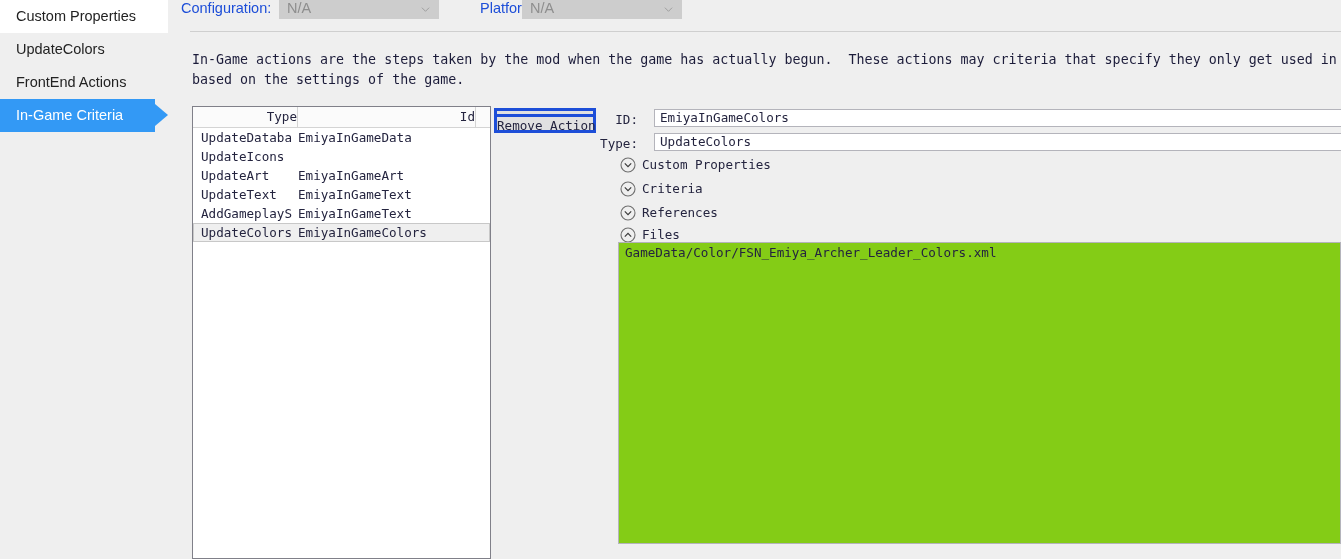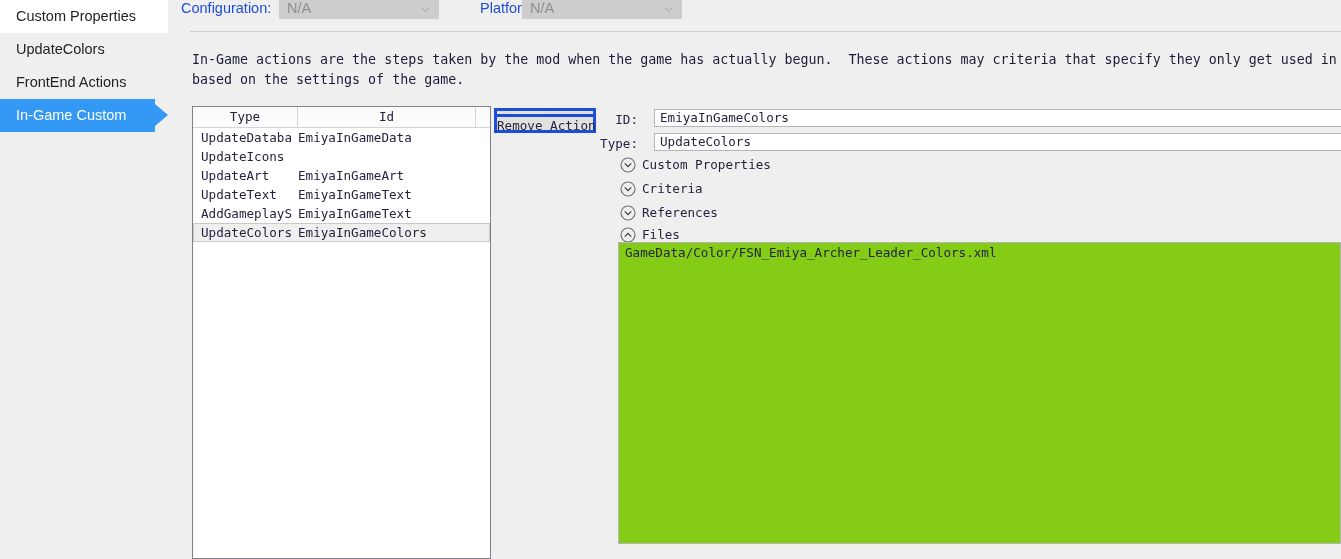--- a/index.html
+++ b/index.html
@@ -122,21 +122,21 @@
     height: 21px;
     background: #fbfbfb;
     border-bottom: 1px solid #d4d4d4;
     box-sizing: border-box;
   }
   .hdr-cell {
     position: absolute;
     top: 0;
     height: 20px;
     line-height: 20px;
-    text-align: center;
+    text-align: right;
     font-family: "DejaVu Sans Mono", monospace;
     font-size: 12.6px;
     color: #24243f;
     border-right: 1px solid #d4d4d4;
     box-sizing: border-box;
     overflow: hidden;
     white-space: nowrap;
   }
   .row {
     position: relative;
@@ -254,21 +254,21 @@
     <div class="side-item hover">
       <span>Custom Properties</span>
     </div>
     <div class="side-item">
       <span>UpdateColors</span>
     </div>
     <div class="side-item">
       <span>FrontEnd Actions</span>
     </div>
     <div class="side-item selected">
-      <span>In-Game Custom</span>
+      <span>In-Game Criteria</span>
       <span class="side-arrow"></span>
     </div>
   </div>
 
   <div class="top-label" style="left:181px; top:0px;">Configuration:</div>
   <div class="top-combo" style="left:279px; top:-2px; width:160px;">
     <span>N/A</span>
     <span class="combo-chevron">
       <svg width="9" height="9" viewBox="0 0 10 10">
           <path d="M1 3 L5 7 L9 3" fill="none" stroke="#9a9a9a" stroke-width="1"></path>

